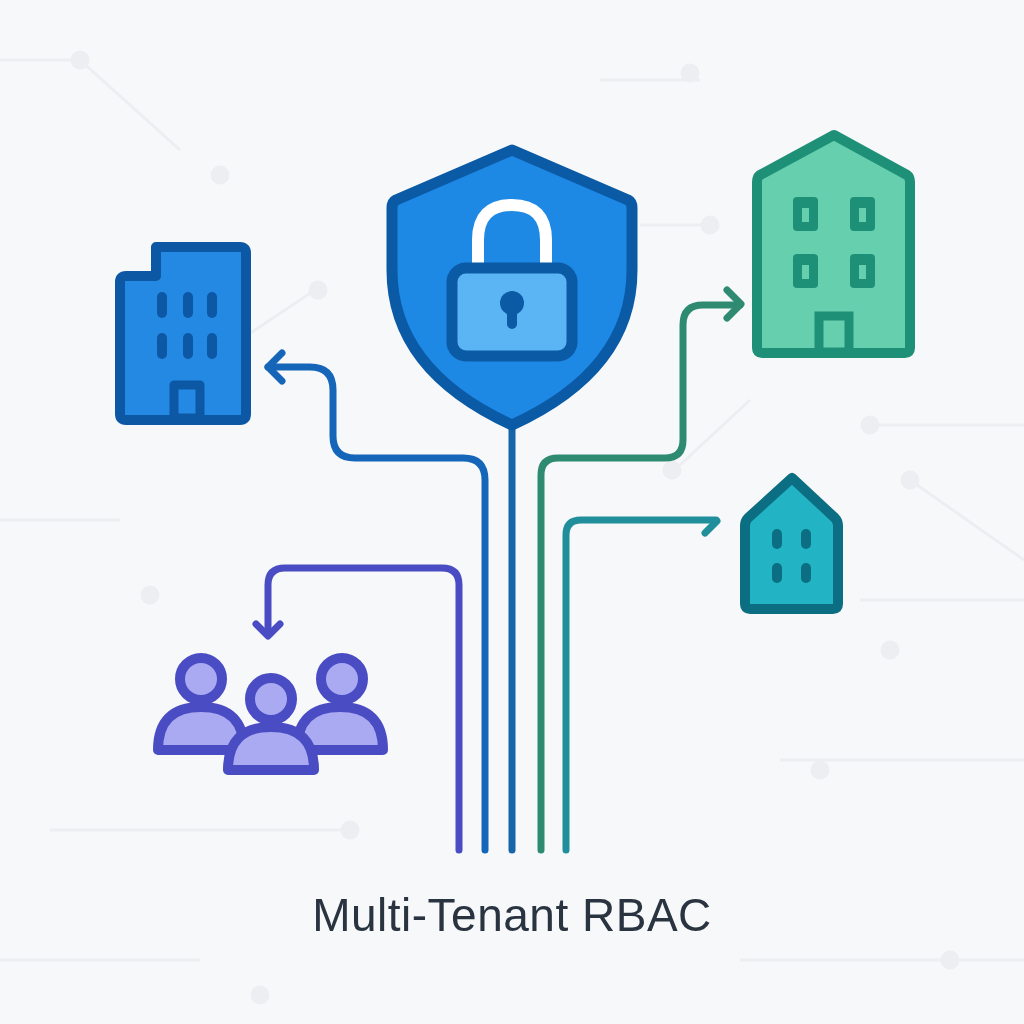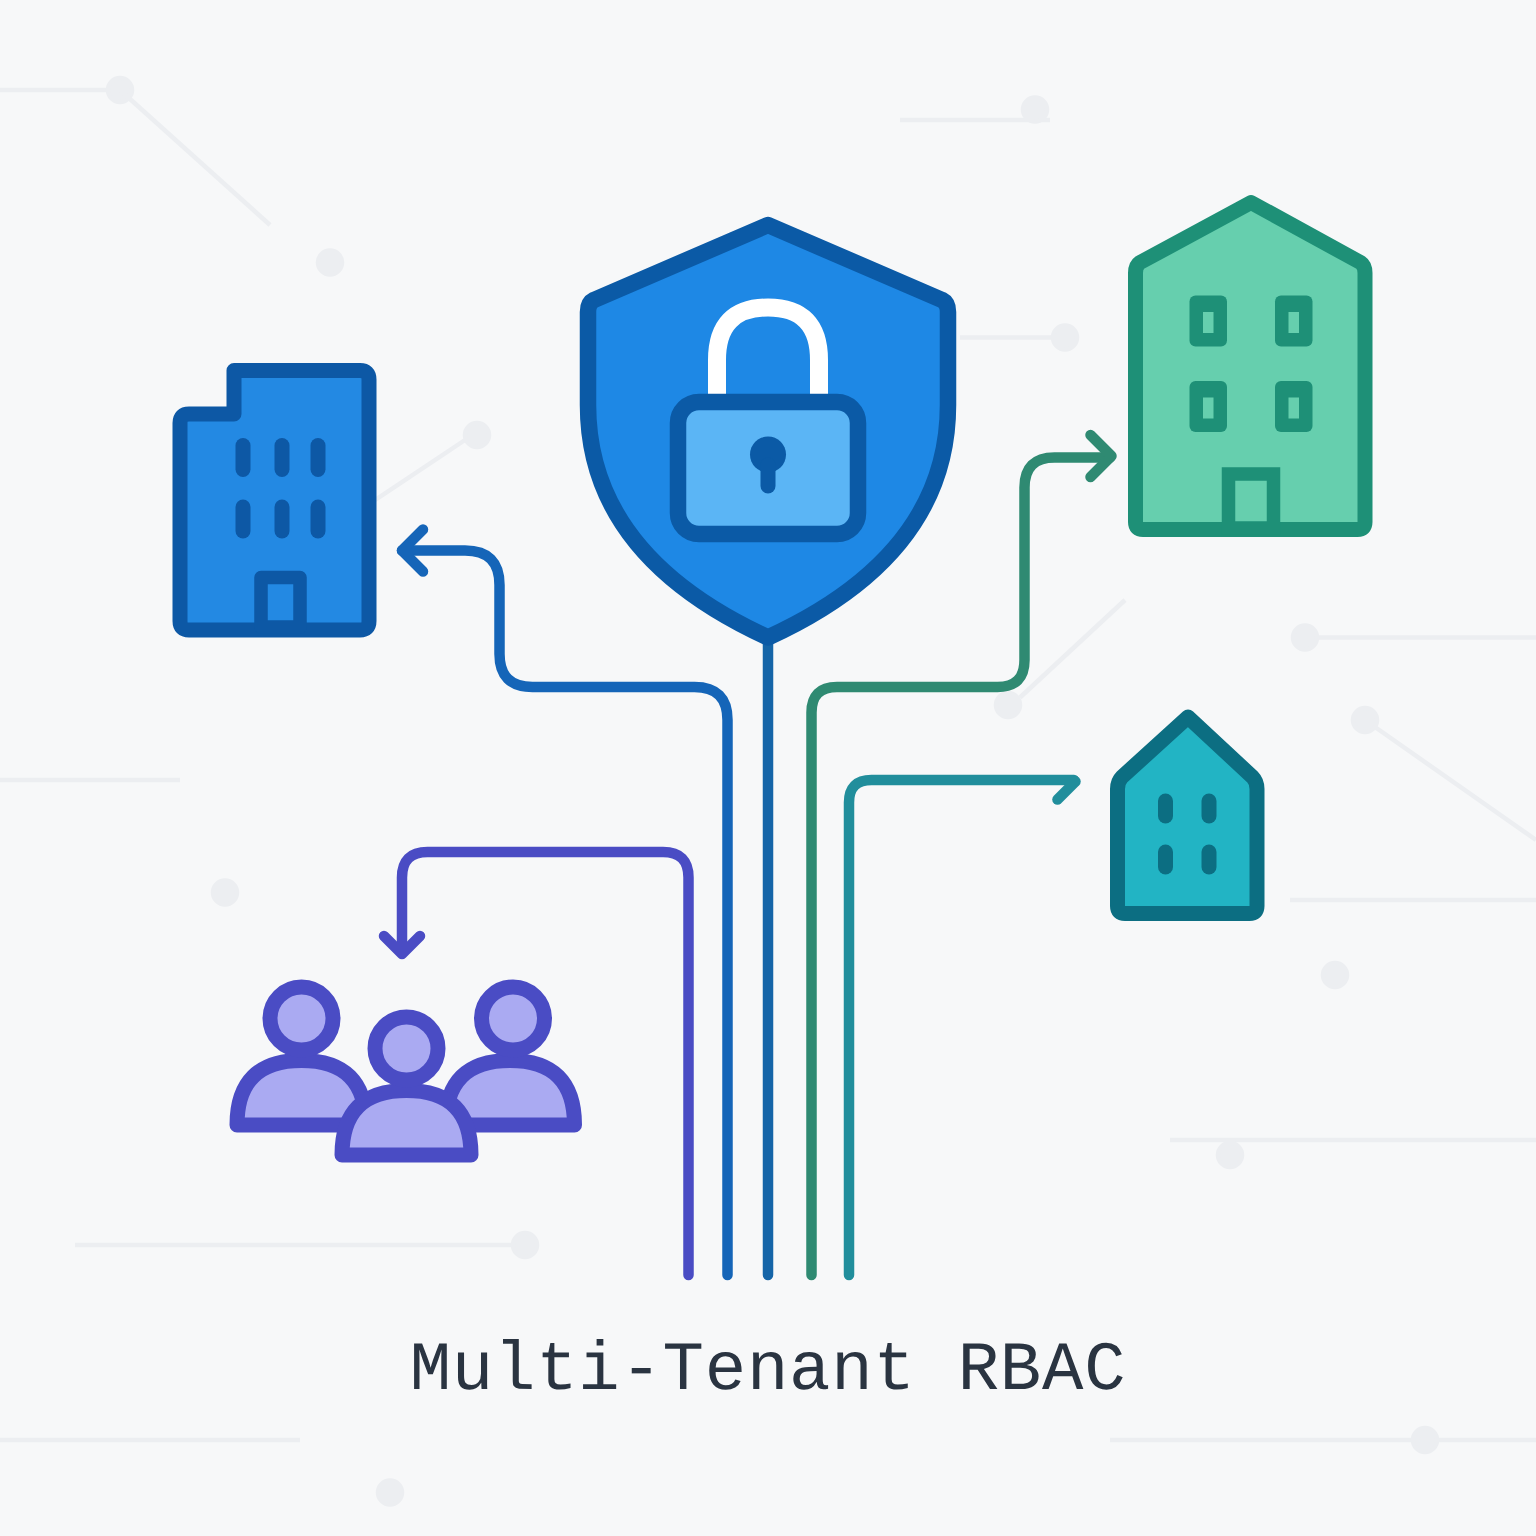--- a/index.html
+++ b/index.html
@@ -6,21 +6,21 @@
   body {
     width: 1024px; height: 1024px; overflow: hidden;
     background: #f7f8f9;
     font-family: "Liberation Sans", sans-serif;
     position: relative;
   }
   #canvas { position: absolute; left: 0; top: 0; width: 1024px; height: 1024px; }
   .title {
     position: absolute; left: 0; width: 1024px; top: 888px;
     text-align: center; font-size: 46px; color: #2a3441;
-    font-family: Liberation Mono, monospace; letter-spacing: 0.5px;
+    font-family: Liberation Sans, sans-serif; letter-spacing: 0.5px;
   }
 </style>
 </head>
 <body>
 
 <svg id="canvas" viewBox="0 0 1024 1024">
 
   <g stroke="#eceef1" stroke-width="3" fill="#eceef1">
     <line x1="0" y1="60" x2="80" y2="60"></line>
       <circle cx="80" cy="60" r="8"></circle>

